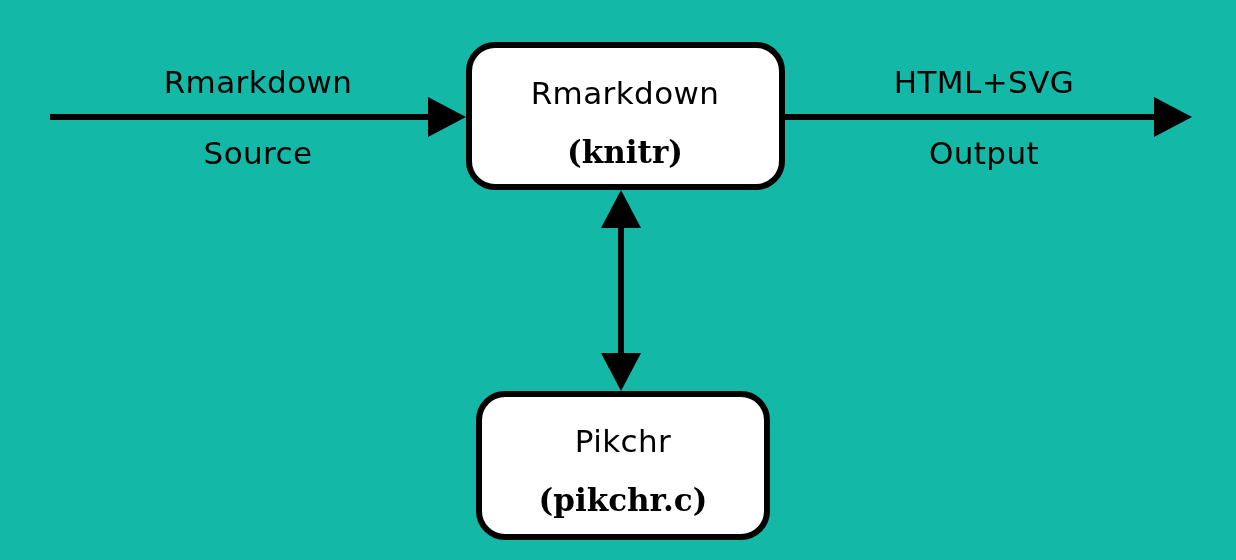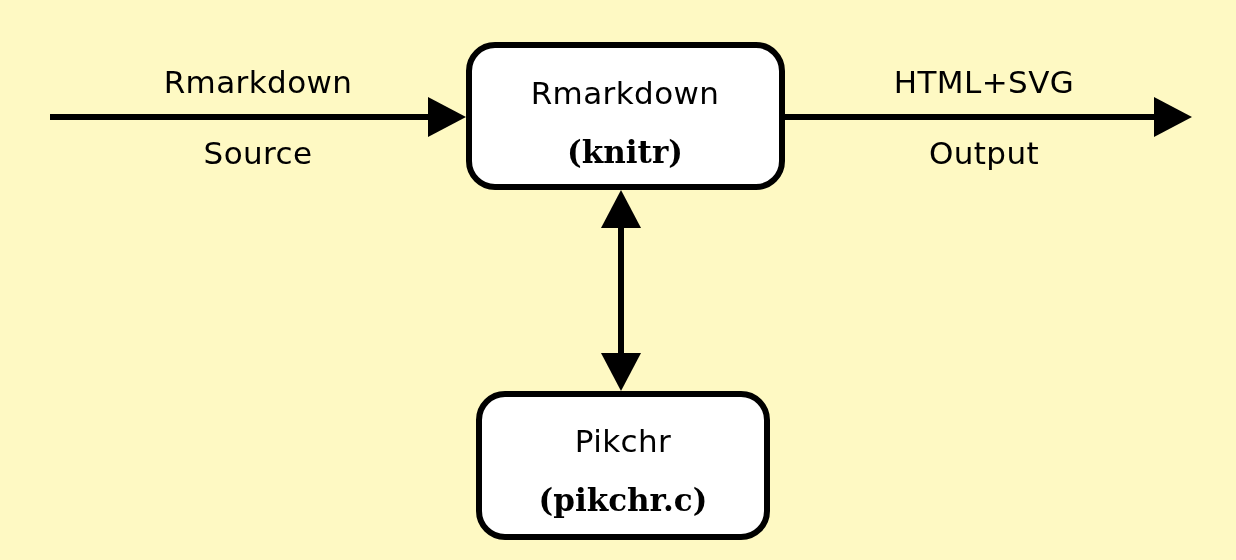--- a/index.html
+++ b/index.html
@@ -5,21 +5,21 @@
 <style>
   html, body {
     margin: 0;
     padding: 0;
     background: #ffffff;
   }
   #canvas {
     position: relative;
     width: 1236px;
     height: 560px;
-    background: #fef9c3;
+    background: #14b8a6;
     overflow: hidden;
     font-family: "DejaVu Serif", serif;
   }
   #diagram-svg {
     position: absolute;
     left: 0;
     top: 0;
     width: 1236px;
     height: 560px;
     display: block;

